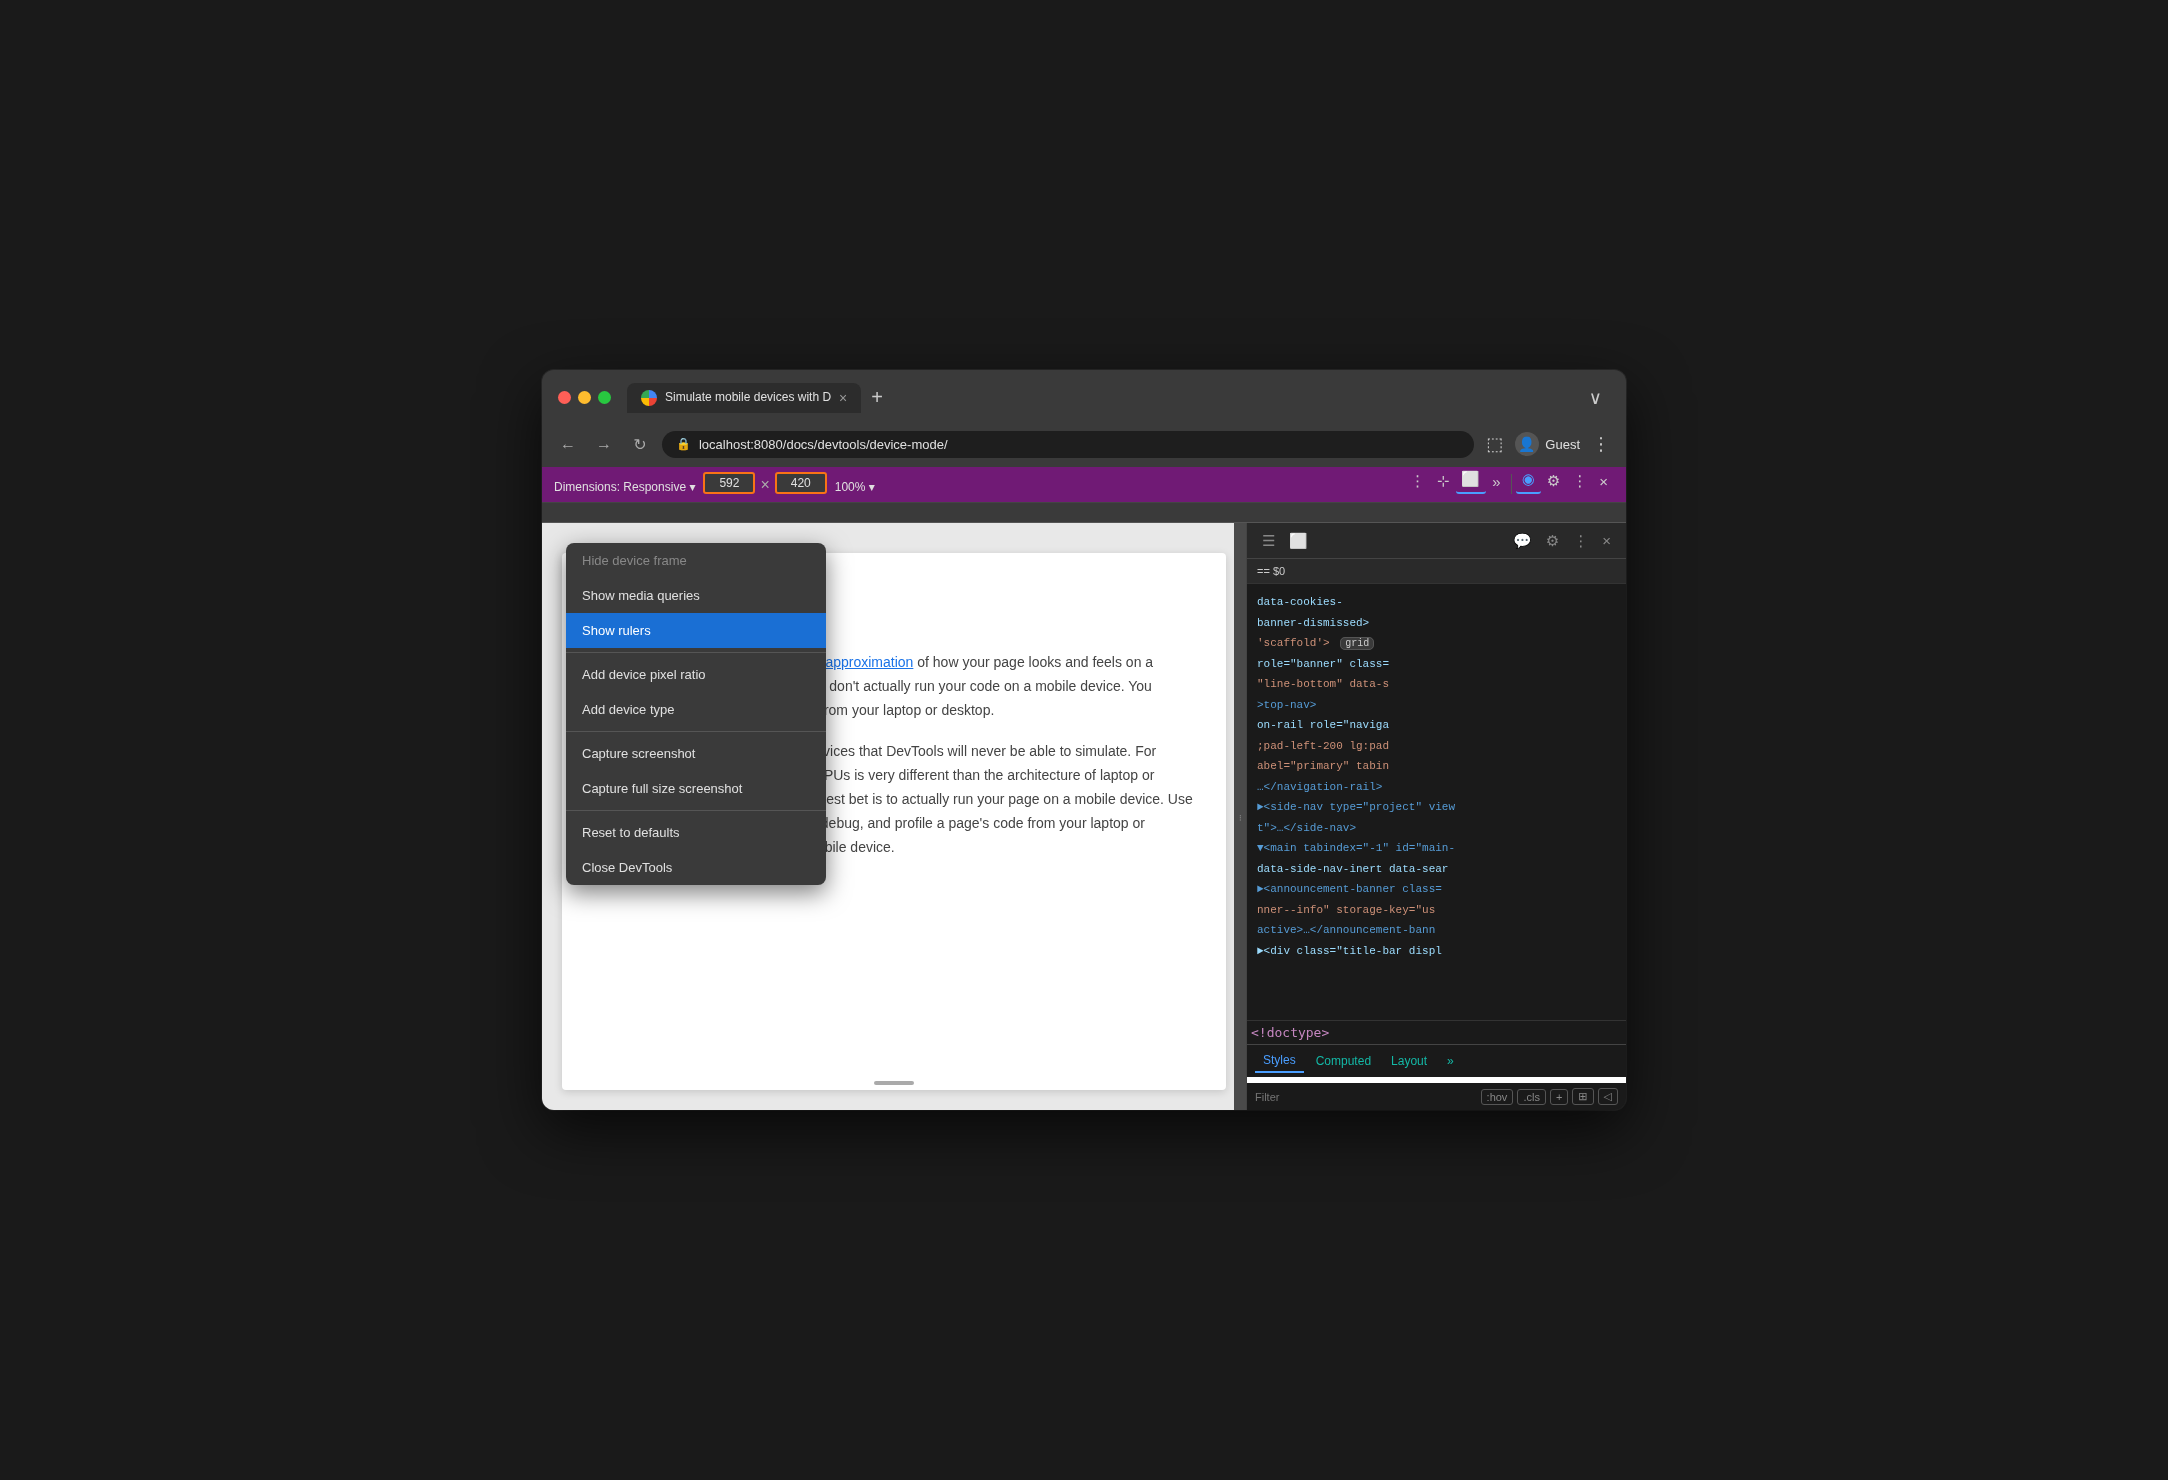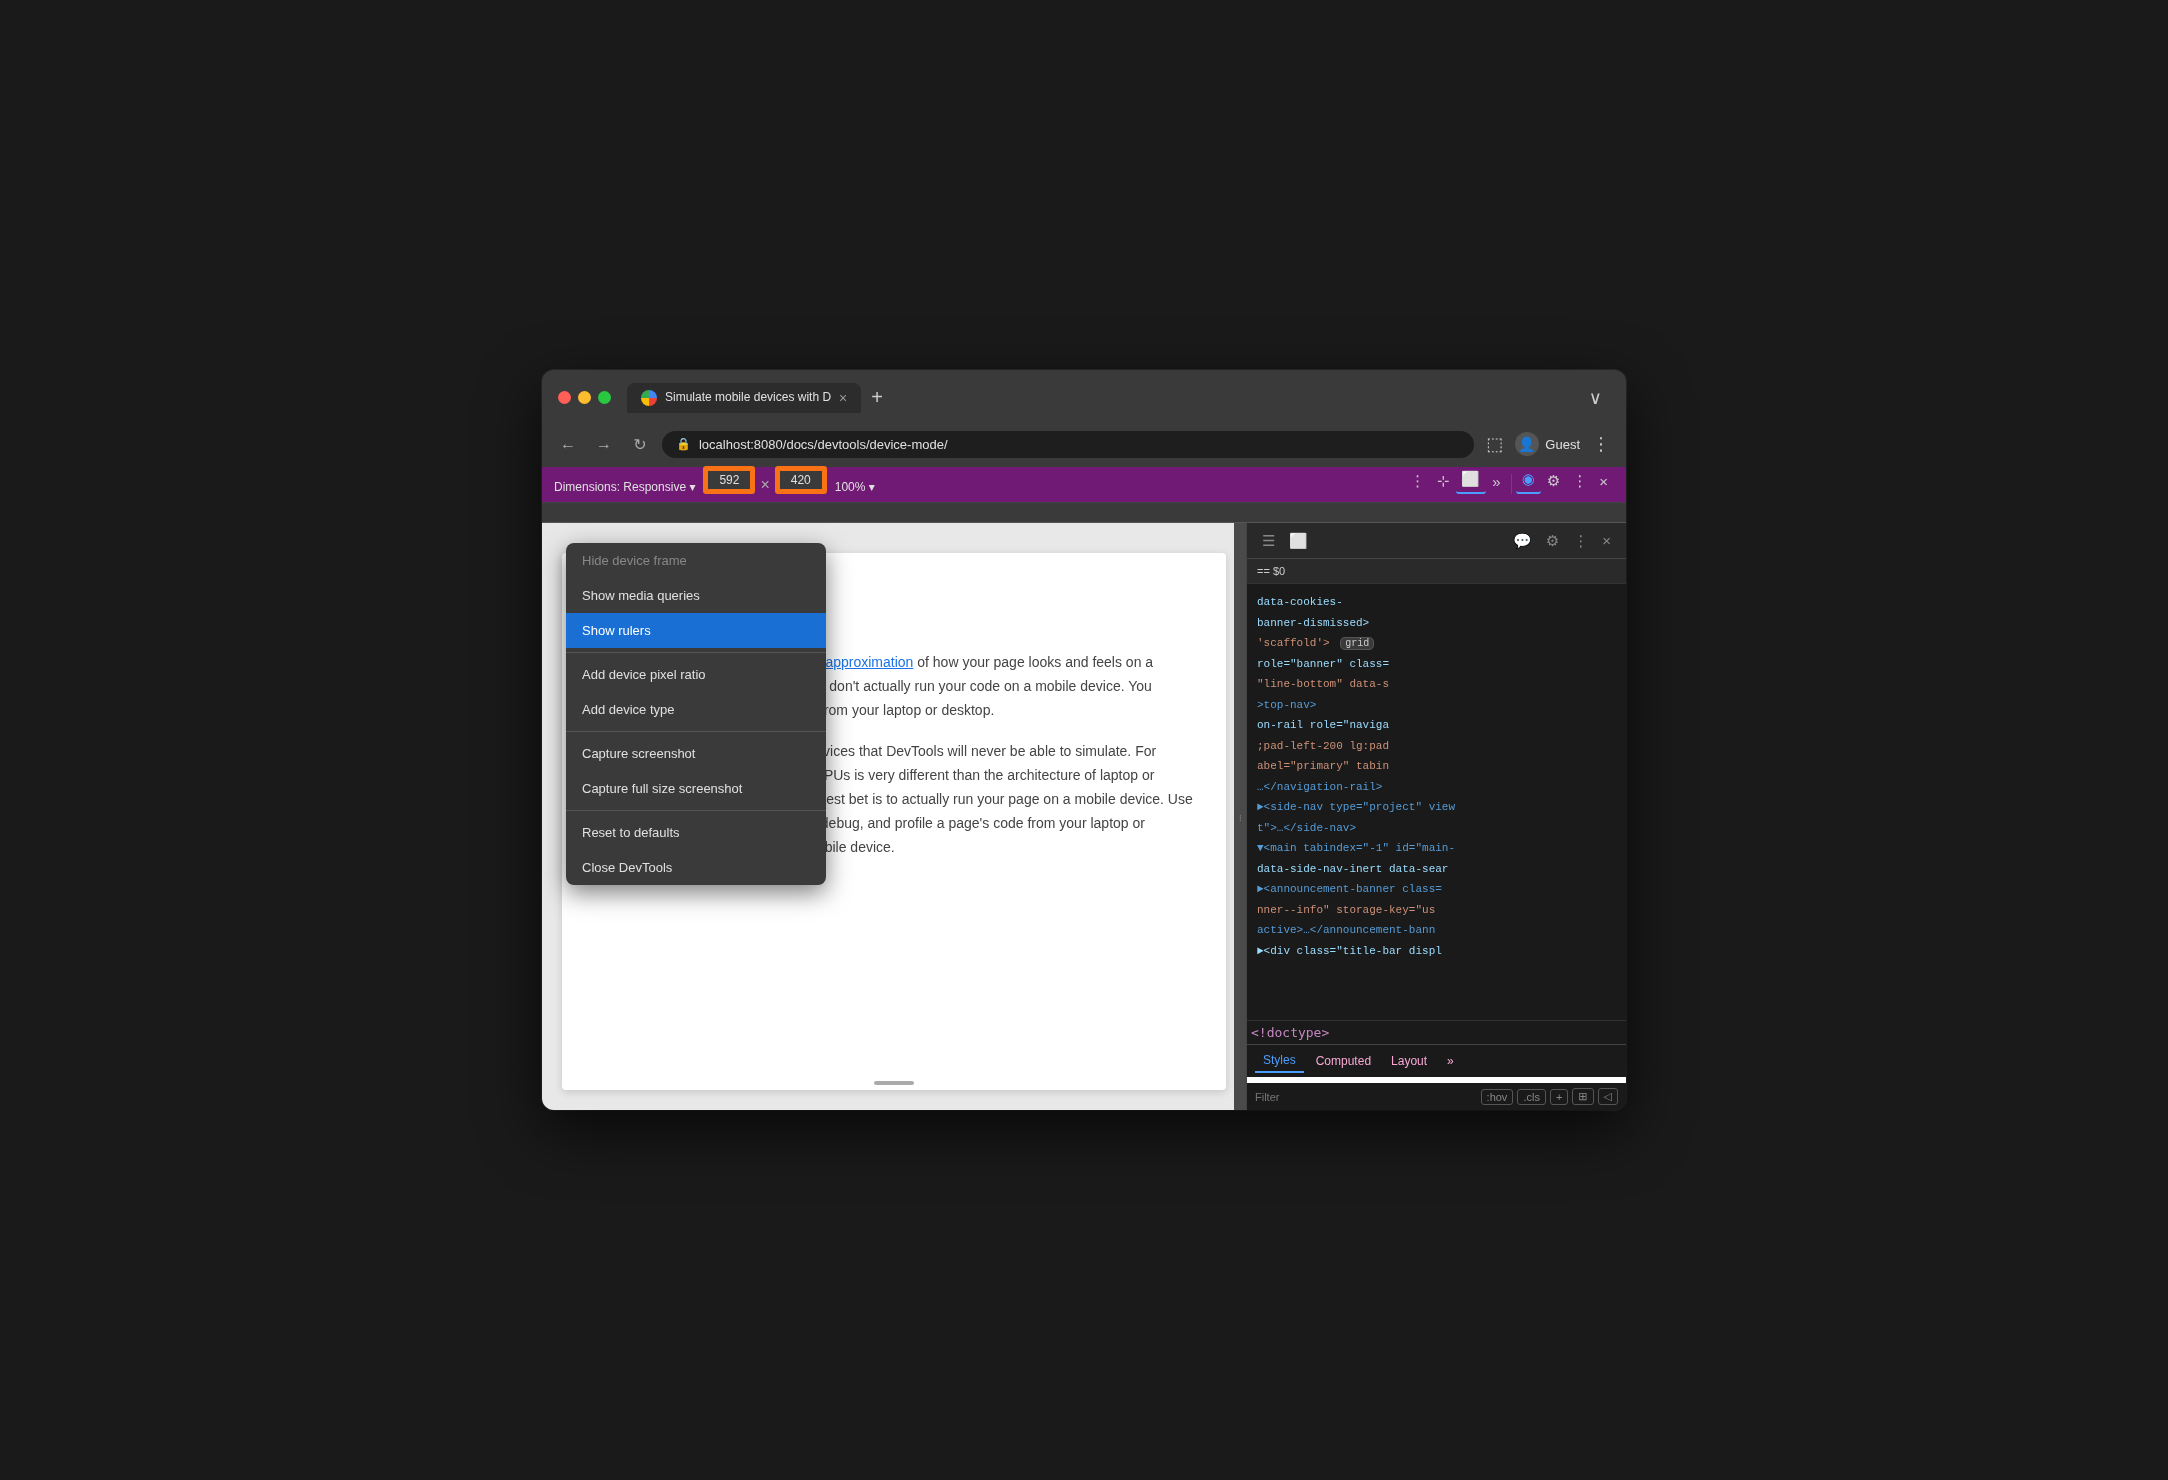--- a/index.html
+++ b/index.html
@@ -194,21 +194,21 @@
     }
 
     .dimensions-label {
       color: #e0e0e0;
       font-size: 12px;
       margin-right: 8px;
     }
 
     .dim-input {
       background: #3a3a3a;
-      border: 5px solid #f97316;
+      border: 2px solid #f97316;
       border-radius: 3px;
       color: #e0e0e0;
       font-size: 12px;
       padding: 2px 6px;
       width: 52px;
       text-align: center;
     }
 
     .dim-separator {
       color: #aaa;
@@ -432,21 +432,21 @@
 
     .styles-tabs {
       display: flex;
       align-items: center;
       padding: 4px 8px;
       border-top: 1px solid #444;
       gap: 4px;
     }
 
     .styles-tab {
-      color: #f9a8d4;
+      color: #14b8a6;
       font-size: 12px;
       padding: 4px 8px;
       cursor: pointer;
     }
     .styles-tab.active {
       color: #4a9eff;
       border-bottom: 2px solid #4a9eff;
     }
 
     .styles-filter {

